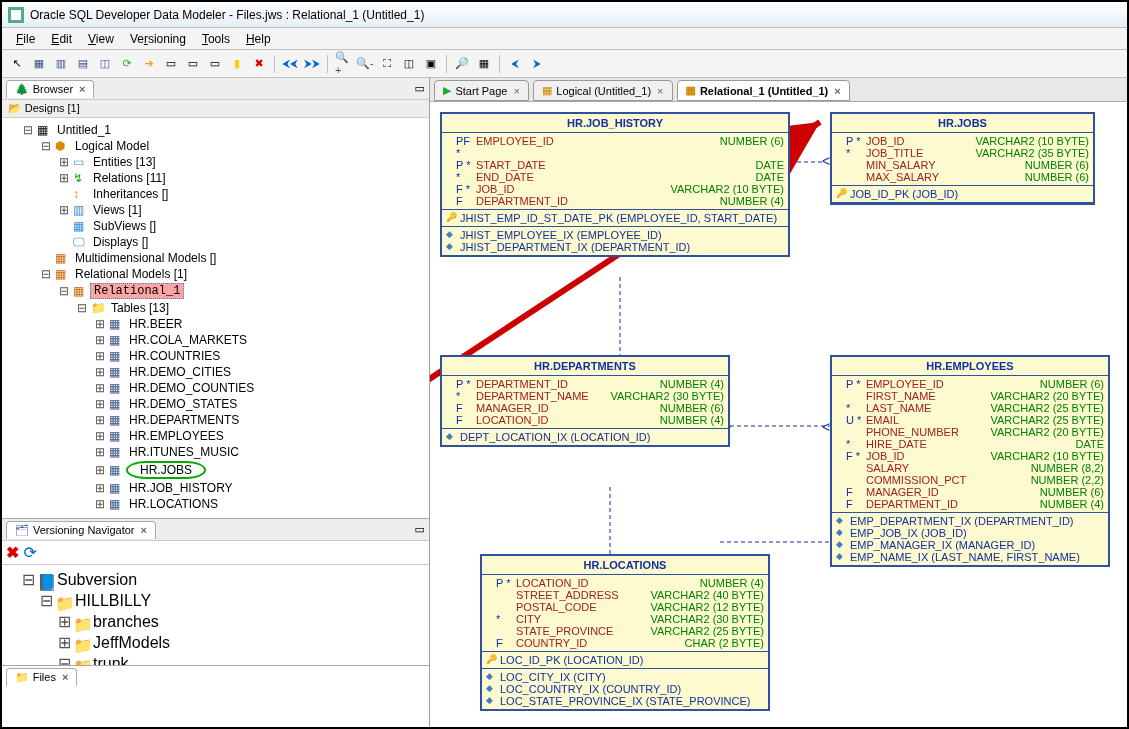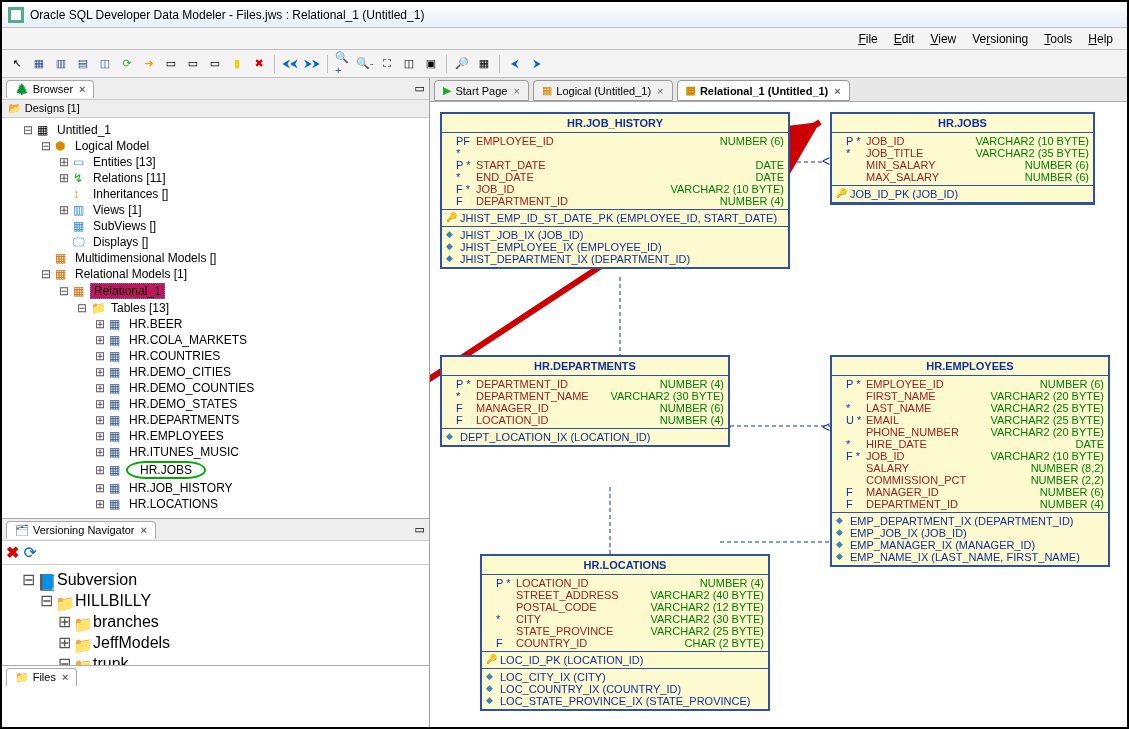--- a/index.html
+++ b/index.html
@@ -1,38 +1,38 @@
 <!DOCTYPE html>
 <html><head>
 <meta charset="utf-8">
 <style>
 * { box-sizing: border-box; font-family: Tahoma, Arial, sans-serif; }
 body { margin:0; background:#000; }
 .window { width:1129px; height:729px; border:2px solid #000; background:#f0f0f0; display:flex; flex-direction:column;}
 .titlebar { background:linear-gradient(#fff,#e6eef8); height:26px; display:flex; align-items:center; padding:0 6px; font-size:12px; border-bottom:1px solid #c0c0c0;}
 .titlebar .ico{width:16px;height:16px;margin-right:6px;display:inline-block;}
-.menubar { height:22px; display:flex; align-items:center; padding:0 6px; font-size:12px; border-bottom:1px solid #c0c0c0; background:#f4f4f4;justify-content:flex-end;}
+.menubar { height:22px; display:flex; align-items:center; padding:0 6px; font-size:12px; border-bottom:1px solid #c0c0c0; background:#f4f4f4;}
 .menubar span { padding:2px 8px; cursor:default;}
 .menubar span u { text-decoration:underline; }
 .toolbar { height:28px; display:flex; align-items:center; padding:2px 6px; gap:4px; border-bottom:1px solid #c0c0c0; background:#f4f4f4;}
 .tb-btn{width:18px;height:18px;border:1px solid transparent;border-radius:2px;display:flex;align-items:center;justify-content:center;font-size:11px;}
 .tb-sep{width:1px;height:18px;background:#c0c0c0;margin:0 2px;}
 .main { flex:1; display:flex; overflow:hidden;}
 .sidebar { width:428px; display:flex; flex-direction:column; border-right:1px solid #a0a0a0; background:#fff;}
 .panel-hdr{height:22px;display:flex;align-items:center;background:#eee;border-bottom:1px solid #ccc;padding:0 4px;font-size:11px;}
 .tabbtn{background:#fff;border:1px solid #aaa;border-bottom:none;border-radius:4px 4px 0 0;padding:2px 8px;font-size:11px;display:inline-flex;align-items:center;margin-right:2px;}
 .tabbtn .x{margin-left:6px;color:#666;font-weight:bold;}
 .panel-body{flex:1;overflow:auto;font-size:12px;background:#fff;}
 .tree { padding:4px 2px; }
 .tree ul { list-style:none; margin:0; padding-left:18px; }
 .tree li { white-space:nowrap;padding:1px 0; display:flex;align-items:center;}
 .tree li .tw{width:12px;display:inline-block;text-align:center;color:#555;flex-shrink:0;}
 .tree li .ico{width:14px;height:14px;margin:0 3px;display:inline-block;flex-shrink:0;}
 .tree li .lbl{display:inline-block;padding:0 3px;}
-.sel{background:#be185d;border:1px dotted #5080c0;}
+.sel{background:#fca5a5;border:1px dotted #5080c0;font-family:Liberation Mono, monospace;}
 .designs-bar{background:#eee;padding:2px 6px;font-size:11px;border-bottom:1px solid #ccc;}
 .canvas-area{flex:1;display:flex;flex-direction:column;background:#f0f0f0;}
 .canvas-tabs{height:24px;display:flex;align-items:flex-end;padding:0 4px;gap:4px;border-bottom:1px solid #aaa;background:#e8e8e8;}
 .ctab{background:#f0f0f0;border:1px solid #999;padding:3px 8px;font-size:11px;display:flex;align-items:center;border-top-left-radius:4px;border-top-right-radius:4px;}
 .ctab.active{background:#fff;font-weight:bold;}
 .ctab .x{margin-left:6px;color:#666;}
 .canvas{flex:1;position:relative;background:#fff;overflow:hidden;}
 .entity{position:absolute;background:#fdfad0;border:2px solid #3050a0;font-size:11px;}
 .entity .hdr{background:#fdfad0;color:#1030a0;font-weight:bold;text-align:center;padding:3px 0;border-bottom:1px solid #3050a0;}
 .entity .cols{padding:2px 4px;border-bottom:1px solid #3050a0;}
@@ -384,21 +384,20 @@
               <div class="row">
                 <span class="f">F</span>
                 <span class="n">DEPARTMENT_ID</span>
                 <span class="t">NUMBER (4)</span>
               </div>
             </div>
      <div class="keys" id="keys-jh">
               <div>JHIST_EMP_ID_ST_DATE_PK (EMPLOYEE_ID, START_DATE)</div>
             </div>
      <div class="idx" id="idx-jh">
-              <div>JHIST_JOB_IX (JOB_ID)</div>
               <div>JHIST_EMPLOYEE_IX (EMPLOYEE_ID)</div>
               <div>JHIST_DEPARTMENT_IX (DEPARTMENT_ID)</div>
             </div>
     </div>
 
     <div class="entity" style="left:400px;top:10px;width:265px">
      <div class="hdr">HR.JOBS</div>
      <div class="cols" id="cols-jobs">
               <div class="row">
                 <span class="f">P  *</span>

